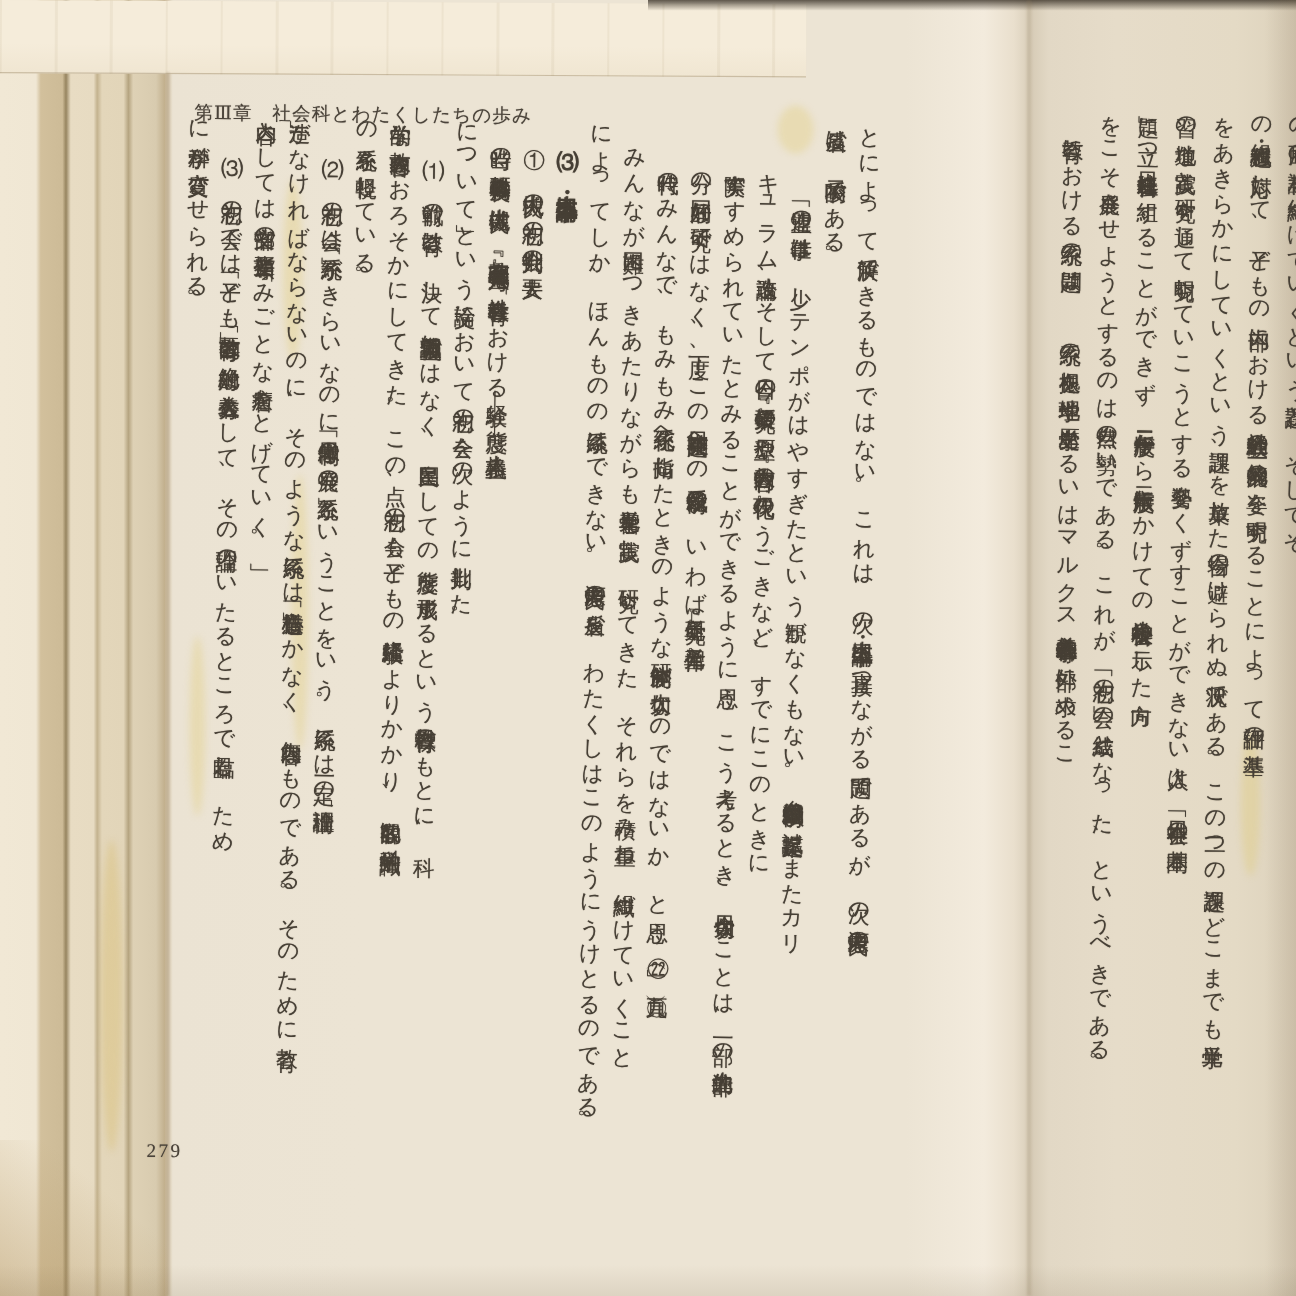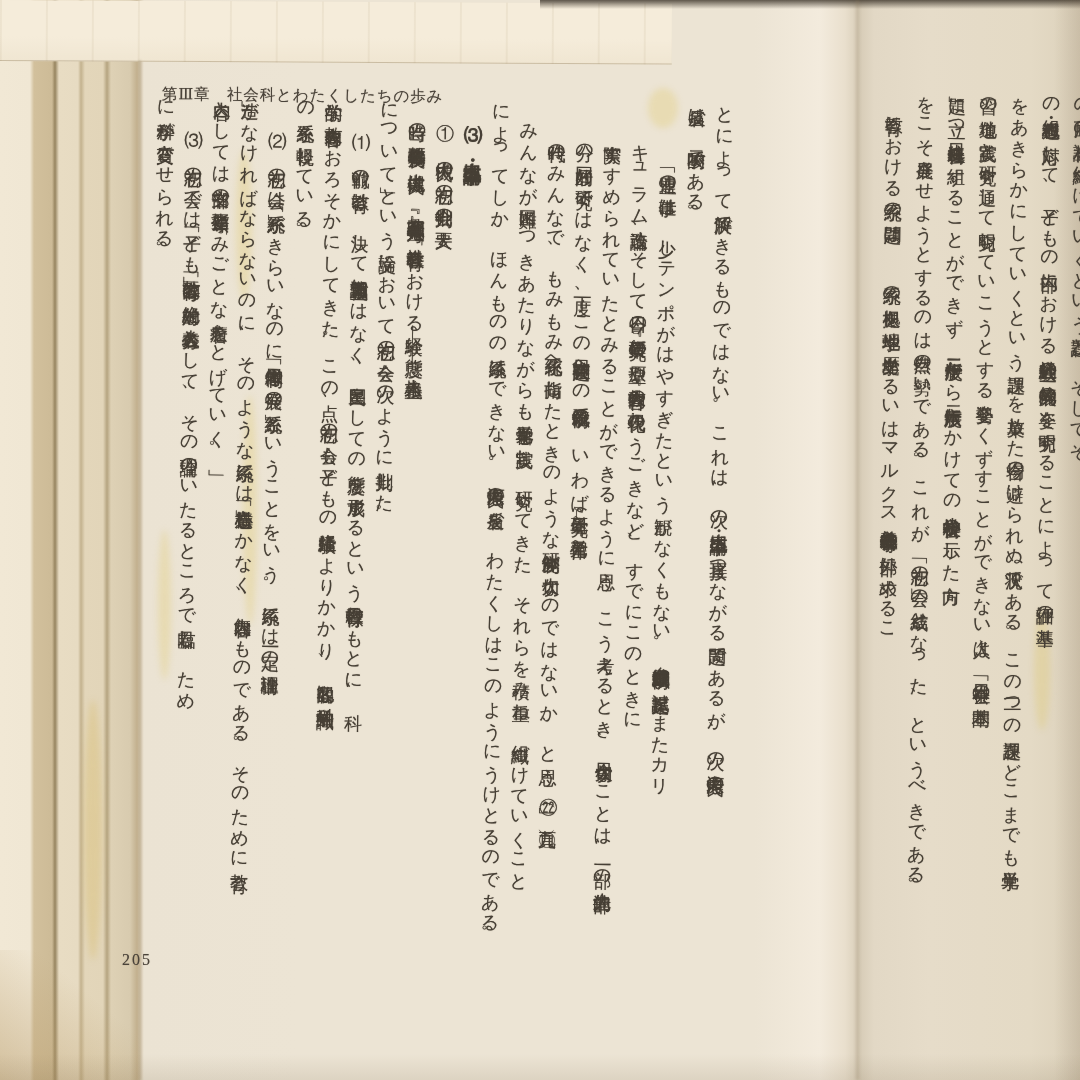--- a/index.html
+++ b/index.html
@@ -135,16 +135,16 @@
       <div class="tcol" style="padding-top: 28.5px;">⑴　戦前の教育は、決して知識偏重主義ではなく、皇国民としての態度を形成するという教育目標のもとに、科</div>
       <div class="tcol">学的な教育内容をおろそかにしてきた。この点、初志の会も子どもの生活経験によりかかり、客観的な科学的知識</div>
       <div class="tcol">の系統を軽視している。</div>
       <div class="tcol" style="padding-top: 28.5px;">⑵　初志の会は「系統」がきらいなのに「思考体制の発展の系統」ということをいう。系統には一定の「論理構</div>
       <div class="tcol">造」がなければならないのに、そのような系統には「心意構造」しかなく、無内容なものである。そのために教育</div>
       <div class="tcol">内容としては文部省の指導要領と「みごとな癒着をとげていく。」</div>
       <div class="tcol" style="padding-top: 28.5px;">⑶　初志の会では「子ども」「教育的」等は絶対的な大義名分として、その理論のいたるところで君臨し、ため</div>
       <div class="tcol">に科学が変質させられる。</div>
     </div>
 
-  <div class="pagenum">205</div>
+  <div class="pagenum">279</div>
 
   <div class="bottom-shade"></div>
 </div>
 
 </body></html>

